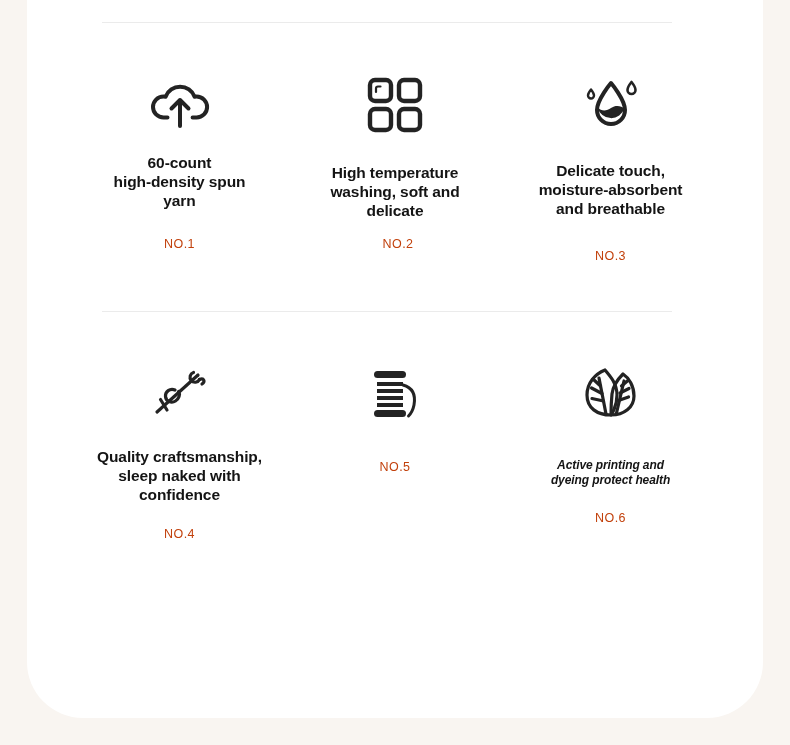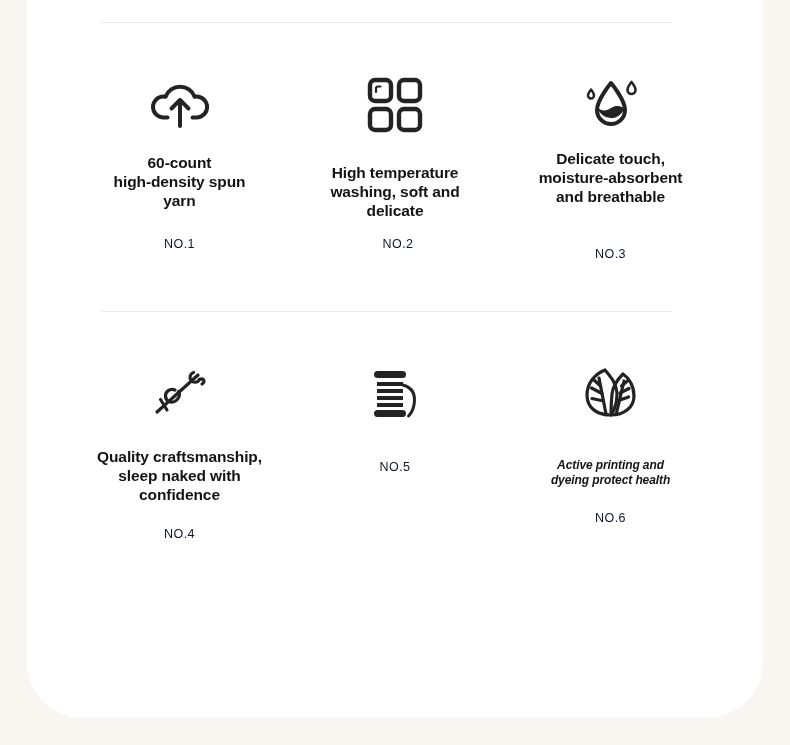--- a/index.html
+++ b/index.html
@@ -89,30 +89,30 @@
   .feature.wide .feature-title {
     font-size: 12px;
     max-width: 215px;
     font-style: italic;
   }
 
   .feature-no {
     margin-top: 26px;
     font-size: 12.5px;
     font-weight: normal;
-    color: #0f172a;
+    color: #c2410c;
     letter-spacing: 0.4px;
   }
 
   
   .nudge-a .feature-title { margin-top: 6px; }
   .nudge-b .feature-title { margin-top: 16px; }
-  .nudge-c .feature-title { margin-top: 2px; }
+  .nudge-c .feature-title { margin-top: 14px; }
   .nudge-b .feature-no { margin-top: 16px; padding-left: 6px; }
-  .nudge-c .feature-no { margin-top: 40px; }
+  .nudge-c .feature-no { margin-top: 30px; }
   .nudge-d .feature-title { margin-top: 12px; }
   .nudge-d .feature-no  { margin-top: 22px; }
   .nudge-e .feature-title { margin-top: 22px; }
   .nudge-e .feature-no  { margin-top: 24px; }
 </style>
 </head>
 <body>
 
 <div id="page">
   <div class="card">

